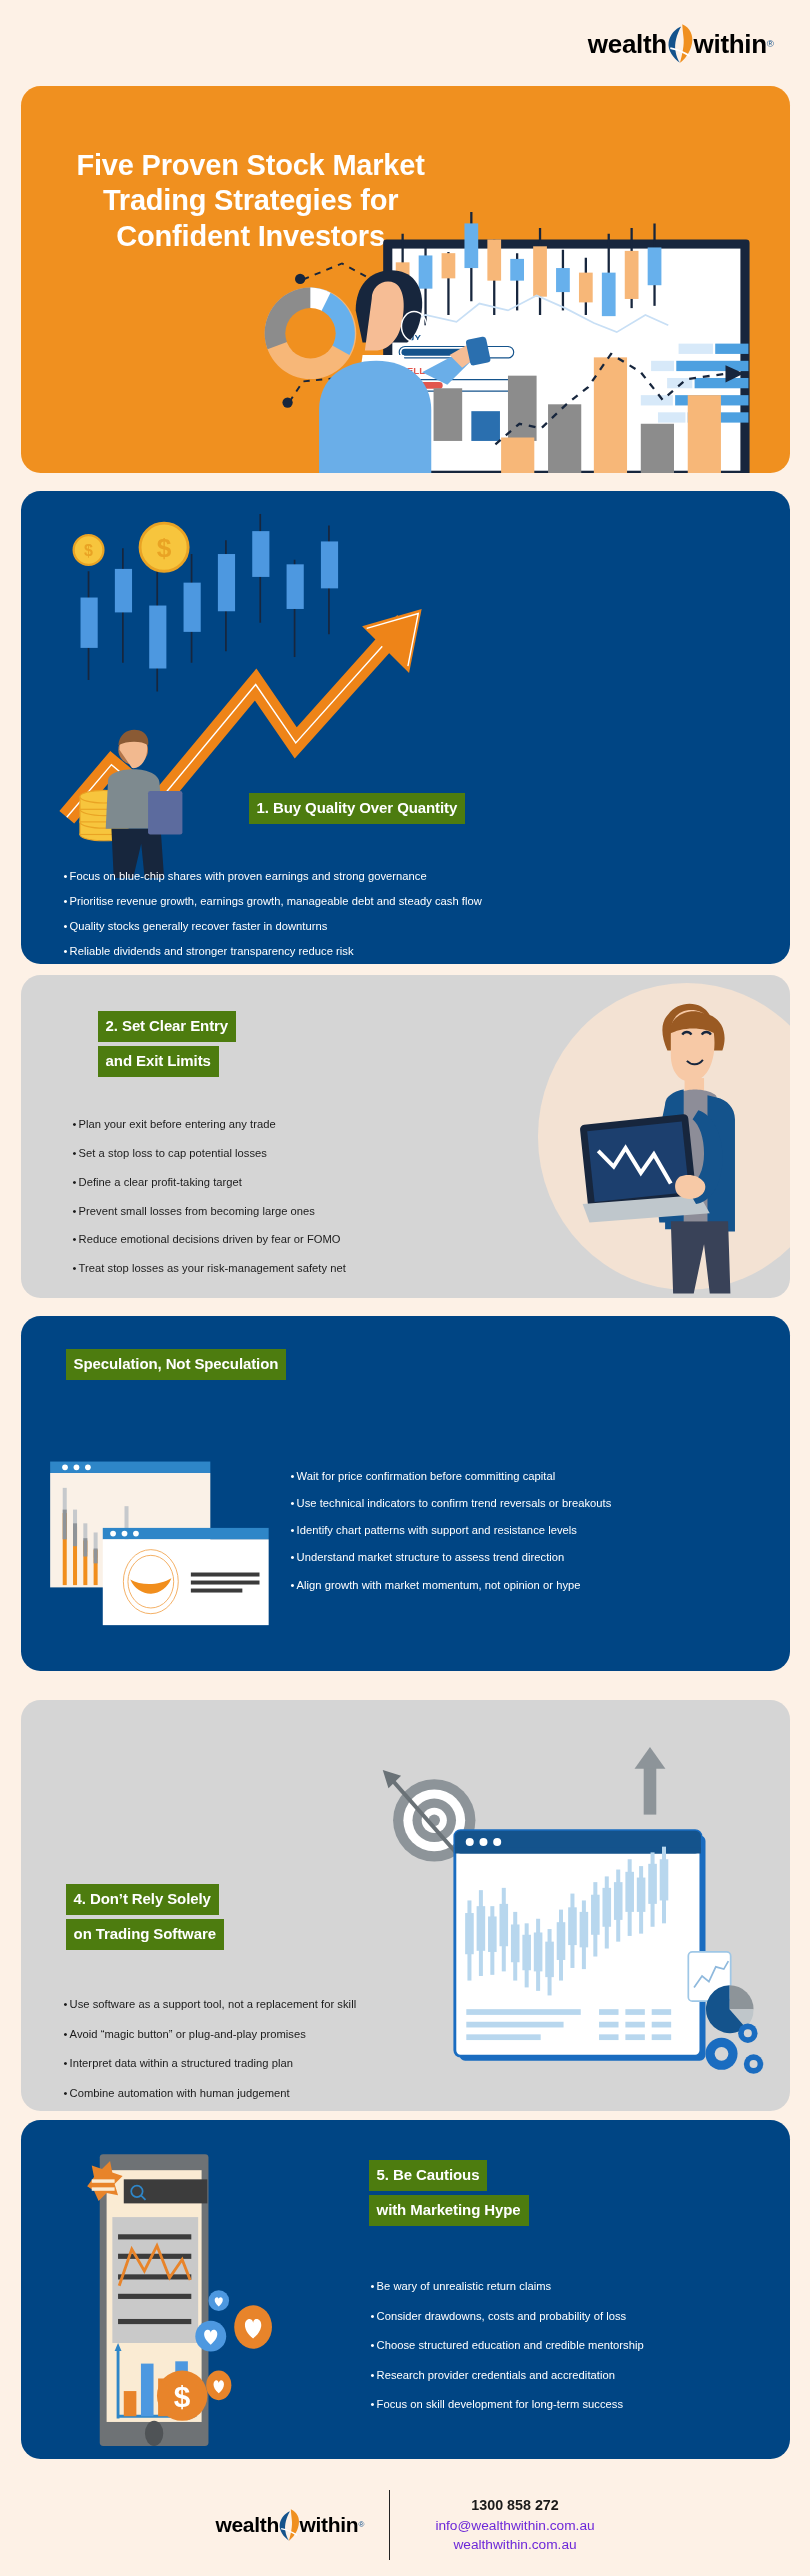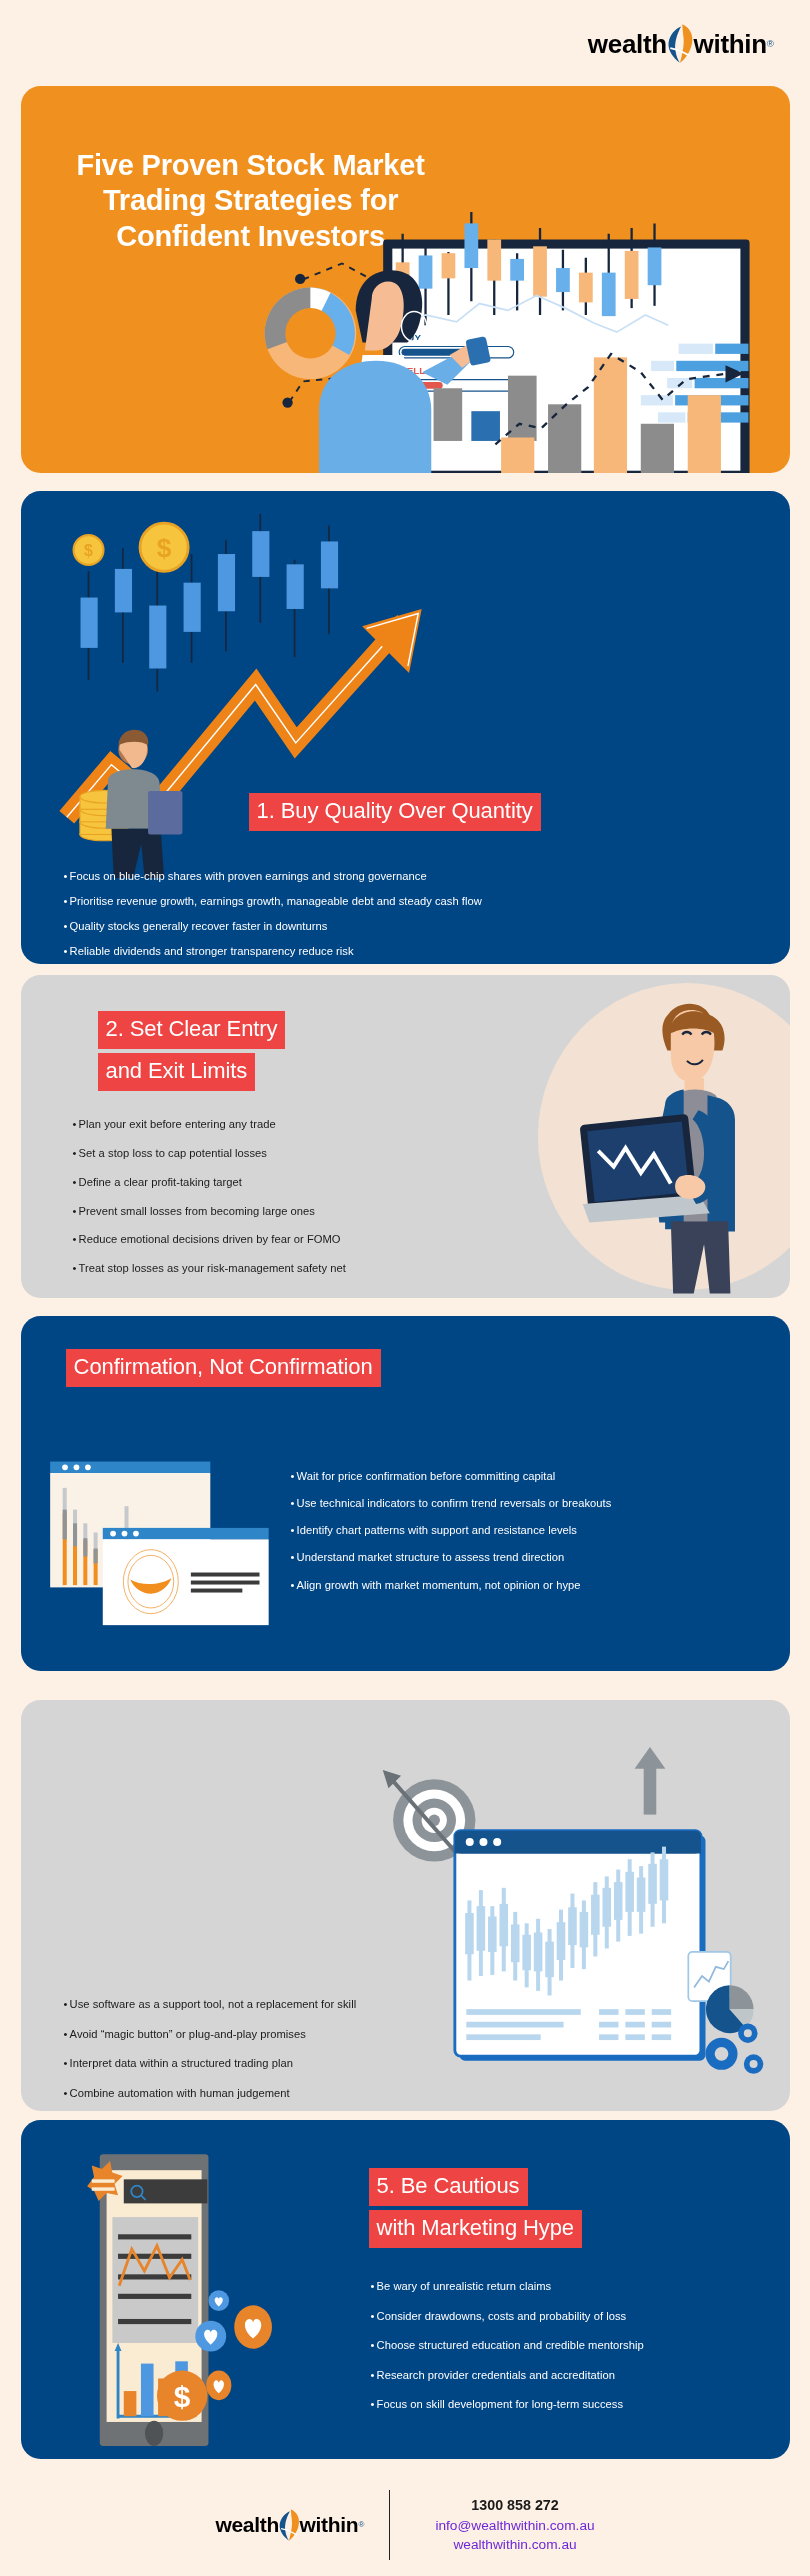--- a/index.html
+++ b/index.html
@@ -59,24 +59,24 @@
     border-radius: 19.5px;
     overflow: hidden;
   }
   .card.blue { background: #004584; }
   .card.grey { background: #D5D5D5; }
 
   
   .chip-wrap { position: absolute; display: inline-block; }
   .chip {
     display: table;
-    background: #ef4444;
+    background: #4d7c0f;
     color: #FFFFFF;
-    font-size: 22px;
-    font-weight: normal;
+    font-size: 15px;
+    font-weight: bold;
     line-height: 1;
     padding: 7.4px 8px 8.6px 8px;
     letter-spacing: -0.1px;
     white-space: nowrap;
   }
   .chip + .chip { margin-top: 4px; }
 
   
   .bullets { position: absolute; list-style: none; }
   .bullets li {
@@ -438,21 +438,21 @@
         <ellipse cx="192" cy="244" rx="48" ry="56" fill="none" stroke="#F2A858" stroke-width="1.6"></ellipse>
         <ellipse cx="192" cy="244" rx="40" ry="46" fill="none" stroke="#F2A858" stroke-width="1.6"></ellipse>
         <path d="M156 240 C176 252 208 250 228 238 A40 46 0 0 1 156 240 Z" fill="#F18E1D"></path>
         <rect x="262" y="228" width="120" height="7" fill="#3B3B3B"></rect>
         <rect x="262" y="242" width="120" height="7" fill="#3B3B3B"></rect>
         <rect x="262" y="256" width="90" height="7" fill="#3B3B3B"></rect>
       </g>
     </svg>
 
     <div class="chip-wrap" style="left:45px; top:33px;">
-      <span class="chip">Confirmation, Not Confirmation</span>
+      <span class="chip">Speculation, Not Speculation</span>
     </div>
 
     <ul class="bullets on-blue" style="left:268px; top:153px; width:481px;">
       <li style="margin-bottom:12.6px">
           <span class="dot">•</span>
           <span>Wait for price confirmation before committing capital</span>
         </li>
       <li style="margin-bottom:12.6px">
           <span class="dot">•</span>
           <span>Use technical indicators to confirm trend reversals or breakouts</span>
@@ -568,20 +568,24 @@
       <g fill="#1A6CC0">
         <circle cx="644" cy="548" r="28"></circle>
           <circle cx="644" cy="548" r="12" fill="#D5D5D5"></circle>
         <circle cx="690" cy="512" r="17"></circle>
           <circle cx="690" cy="512" r="7" fill="#D5D5D5"></circle>
         <circle cx="700" cy="566" r="17"></circle>
           <circle cx="700" cy="566" r="7" fill="#D5D5D5"></circle>
       </g>
     </svg>
 
+    <div class="chip-wrap" style="left:45px; top:184px;">
+      <span class="chip">4. Don’t Rely Solely</span>
+      <span class="chip">on Trading Software</span>
+    </div>
 
     <ul class="bullets on-grey" style="left:41px; top:297px; width:527px;">
       <li style="margin-bottom:15px">
           <span class="dot">•</span>
           <span>Use software as a support tool, not a replacement for skill</span>
         </li>
       <li style="margin-bottom:15px">
           <span class="dot">•</span>
           <span>Avoid “magic button” or plug-and-play promises</span>
         </li>
@@ -651,21 +655,21 @@
       <g>
         <ellipse cx="346" cy="332" rx="33" ry="38" fill="#E8842A"></ellipse>
         <path d="M346 352 C326 336 330 318 340 318 C344 318 346 322 346 325 C346 322 348 318 352 318 C362 318 366 336 346 352 Z" fill="#FFFFFF"></path>
       </g>
       <g>
         <ellipse cx="286" cy="434" rx="22" ry="26" fill="#E8842A"></ellipse>
         <path d="M286 448 C273 437 276 425 282 425 C284 425 286 428 286 430 C286 428 288 425 290 425 C296 425 299 437 286 448 Z" fill="#FFFFFF"></path>
       </g>
     </svg>
 
-    <div class="chip-wrap" style="left:348px; top:40px;margin-top:8px;">
+    <div class="chip-wrap" style="left:348px; top:40px;">
       <span class="chip">5. Be Cautious</span>
       <span class="chip">with Marketing Hype</span>
     </div>
 
     <ul class="bullets on-blue" style="left:348px; top:159px; width:435px;">
       <li style="margin-bottom:15px">
           <span class="dot">•</span>
           <span>Be wary of unrealistic return claims</span>
         </li>
       <li style="margin-bottom:15px">

